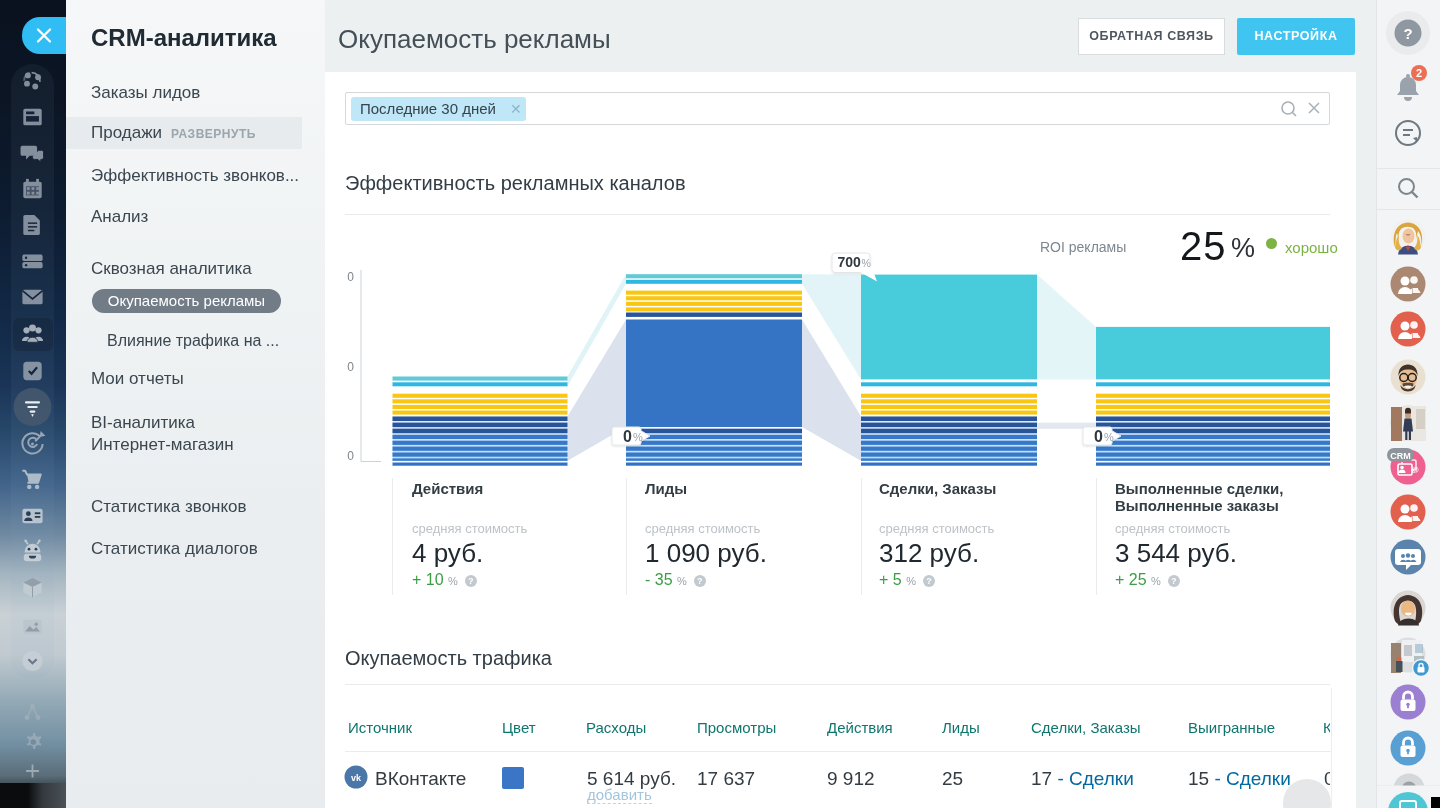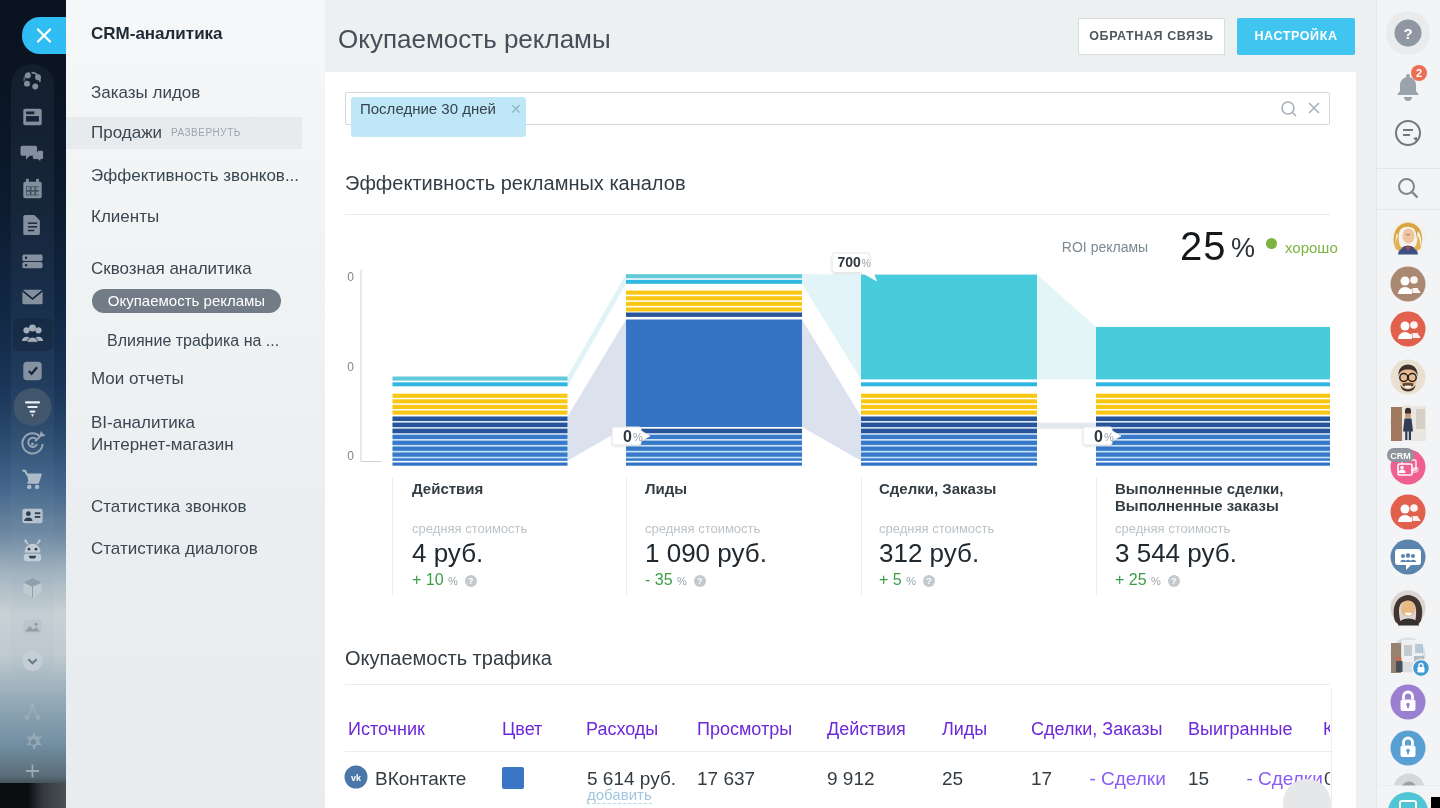--- a/index.html
+++ b/index.html
@@ -15,61 +15,61 @@
    #294a6c 54%, #42648a 60%, #6d88a0 66%, #a4b5c0 71%, #c9d1d5 76%,
    #c0cad0 81%, #92a8b5 87%, #7390a3 92%, #5a6d79 96%, #23282e 98.5%, #121416 100%);
 }
 #railDark { left:0; top:783px; width:66px; height:25px; background:linear-gradient(90deg,#0b0c0e 0px,#0b0c0e 28px,#33383d 42px,#4a5257 66px); }
 #railBox { left:11px; top:64px; width:43px; height:616px; background:rgba(140,170,205,0.07); border-radius:22px 22px 22px 22px; }
 #xbtn { left:22px; top:17px; width:44px; height:37px; background:#2fbdf4; border-radius:18px 0 0 18px; }
 
 
 #sidebar { left:66px; top:0; width:259px; height:808px;
  background:linear-gradient(180deg,#f5f7f8 0%, #f0f3f4 35%, #eaeef0 65%, #e8ecee 100%); }
-#sbtitle { left:91px; top:24px; font-size:17px; font-weight:bold; color:#212b34; }
+#sbtitle { left:91px; top:24px; font-size:24px; font-weight:bold; color:#212b34; }
 .mi { left:91px; height:24px; line-height:24px; font-size:17px; color:#3b4750; white-space:nowrap; }
 #mihl { left:66px; top:117px; width:236px; height:32px; background:#e7ebed; }
-#razv { left:171px; top:127px; font-size:10px; color:#9aa5ad; letter-spacing:0.5px; }
+#razv { left:171px; top:127px; font-size:12px; color:#9aa5ad; letter-spacing:0.5px;font-weight:bold; }
 #pill { left:92px; top:289px; width:189px; height:24px; background:#717c87; border-radius:12px;
  color:#fff; font-size:15px; text-align:center; line-height:24px; }
 
 
 #panel { left:325px; top:72px; width:1031px; height:736px; background:#ffffff; }
 #pgtitle { left:338px; top:24px; font-size:26px; color:#454f58; }
 #btn1 { left:1078px; top:18px; width:147px; height:37px; background:#fff; border:1px solid #d8dcde;
  color:#4f575e; font-size:12.5px; font-weight:bold; text-align:center; line-height:35px; letter-spacing:0.6px; }
 #btn2 { left:1237px; top:18px; width:118px; height:37px; background:#40c4f0;
  color:#fff; font-size:12.5px; font-weight:bold; text-align:center; line-height:37px; letter-spacing:0.6px; border-radius:2px;}
 #finput { left:345px; top:92px; width:985px; height:33px; border:1px solid #d5d9db; border-radius:2px; background:#fff; }
-#fchip { left:351px; top:97px; width:175px; height:40px; background:#bfe7f8; border-radius:3px;
+#fchip { left:351px; top:97px; width:175px; height:24px; background:#bfe7f8; border-radius:3px;
  font-size:15px; color:#36444d; line-height:24px; padding-left:9px; }
 #fchipx { left:510px; top:97px; font-size:14px; color:#8fb6c5; line-height:24px;}
 .sect { font-size:20px; color:#333d45; }
 #sec1 { left:345px; top:172px; }
 #div1 { left:345px; top:214px; width:985px; height:1px; background:#e8eaec; }
-#roilbl { left:1040px; top:239px; width:130px; text-align:center; font-size:14px; color:#7e8890; }
+#roilbl { left:1040px; top:239px; width:130px; text-align:left; font-size:14px; color:#7e8890; }
 #roival { left:1180px; top:224px; font-size:40px; color:#15181b; letter-spacing:1px;}
 #roipct { left:1231px; top:233px; font-size:27px; color:#2b3238; }
 #roidot { left:1266px; top:238px; width:11px; height:11px; border-radius:50%; background:#7cb342; }
 #roiok { left:1285px; top:239px; font-size:15px; color:#7cb342; }
 
 
 .ct { font-size:15px; font-weight:bold; color:#333d44; line-height:17px;}
 .cs { font-size:13px; color:#bcc3c8; }
 .cv { font-size:26px; color:#20292f; }
 .cd { font-size:16px; color:#3b9e46; }
 .cdp { font-size:11px; color:#9aa4ab; font-weight:normal;}
 .qm { display:inline-block; width:12px; height:12px; border-radius:50%; background:#c2c9cf; color:#fff;
  font-size:9px; font-weight:bold; text-align:center; line-height:12px; vertical-align:middle; margin-left:7px;}
 
 #sec2 { left:345px; top:647px; }
 #div2 { left:345px; top:684px; width:985px; height:1px; background:#e8eaec; }
-.th { font-size:18px; color:#6d28d9; top:719px; }
+.th { font-size:15px; color:#0f766e; top:719px; }
 .td { font-size:19px; color:#333c43; top:768px; }
-.tdg { color:#8b5cf6;margin-left:32px; }
+.tdg { color:#0369a1; }
 #fab { left:1283px; top:779px; width:48px; height:48px; border-radius:50%; background:#e5e7e8; }
 #cornerblk { left:1431px; top:797px; width:9px; height:11px; background:#000; }
 
 
 #rsb { left:1376px; top:0; width:64px; height:808px; background:#f2f4f5; border-left:1px solid #e3e6e8; }
 .rdiv { left:1377px; width:63px; height:1px; background:#e4e7e9; }
 </style>
 </head>
 <body>
 <div id="rail" class="abs"></div>
@@ -208,21 +208,21 @@
 <path d="M38,29.5 L50,41.5 M50,29.5 L38,41.5" stroke="#fff" stroke-width="2.3" stroke-linecap="round"></path>
 </svg>
 
 <div id="sidebar" class="abs"></div>
 <div id="sbtitle" class="abs">CRM-аналитика</div>
 <div id="mihl" class="abs"></div>
 <div class="abs mi" style="top:81px">Заказы лидов</div>
 <div class="abs mi" style="top:121px">Продажи</div>
 <div id="razv" class="abs">РАЗВЕРНУТЬ</div>
 <div class="abs mi" style="top:164px">Эффективность звонков...</div>
-<div class="abs mi" style="top:205px">Клиенты</div>
+<div class="abs mi" style="top:205px">Анализ</div>
 <div class="abs mi" style="top:257px">Сквозная аналитика</div>
 <div id="pill" class="abs">Окупаемость рекламы</div>
 <div class="abs mi" style="top:329px;left:107px;font-size:16px">Влияние трафика на ...</div>
 <div class="abs mi" style="top:367px">Мои отчеты</div>
 <div class="abs mi" style="top:411px">BI-аналитика</div>
 <div class="abs mi" style="top:433px">Интернет-магазин</div>
 <div class="abs mi" style="top:495px">Статистика звонков</div>
 <div class="abs mi" style="top:537px">Статистика диалогов</div>
 
 <div id="panel" class="abs"></div>

